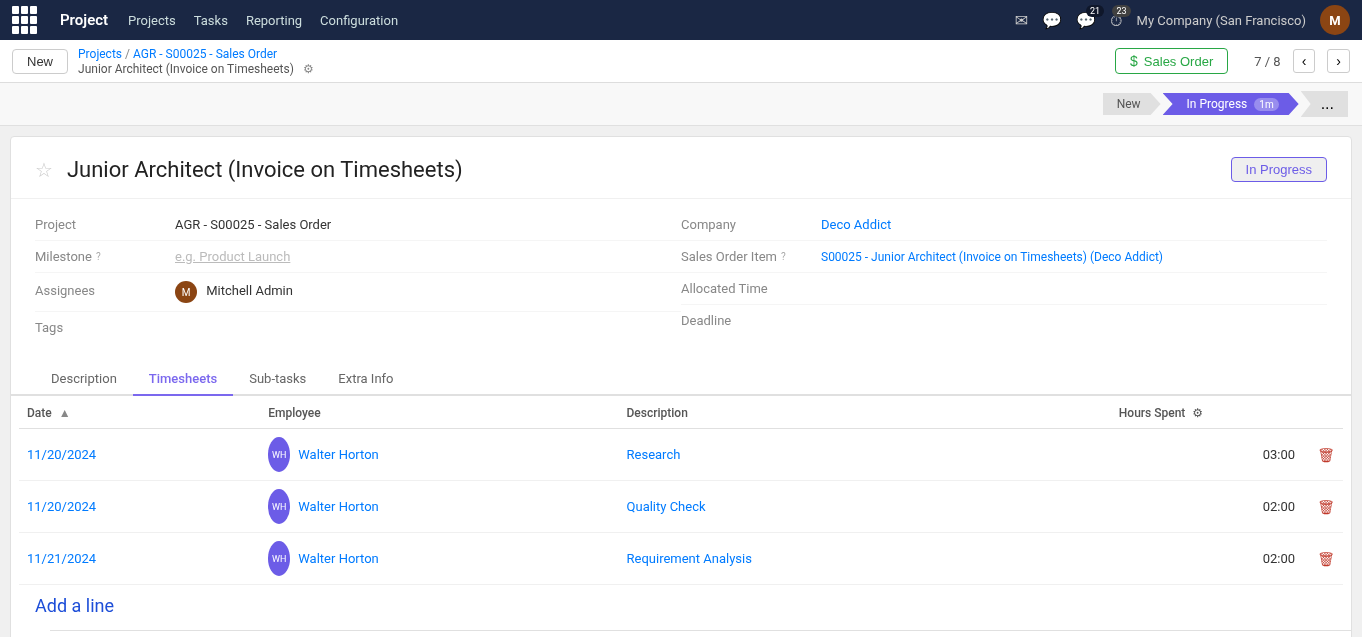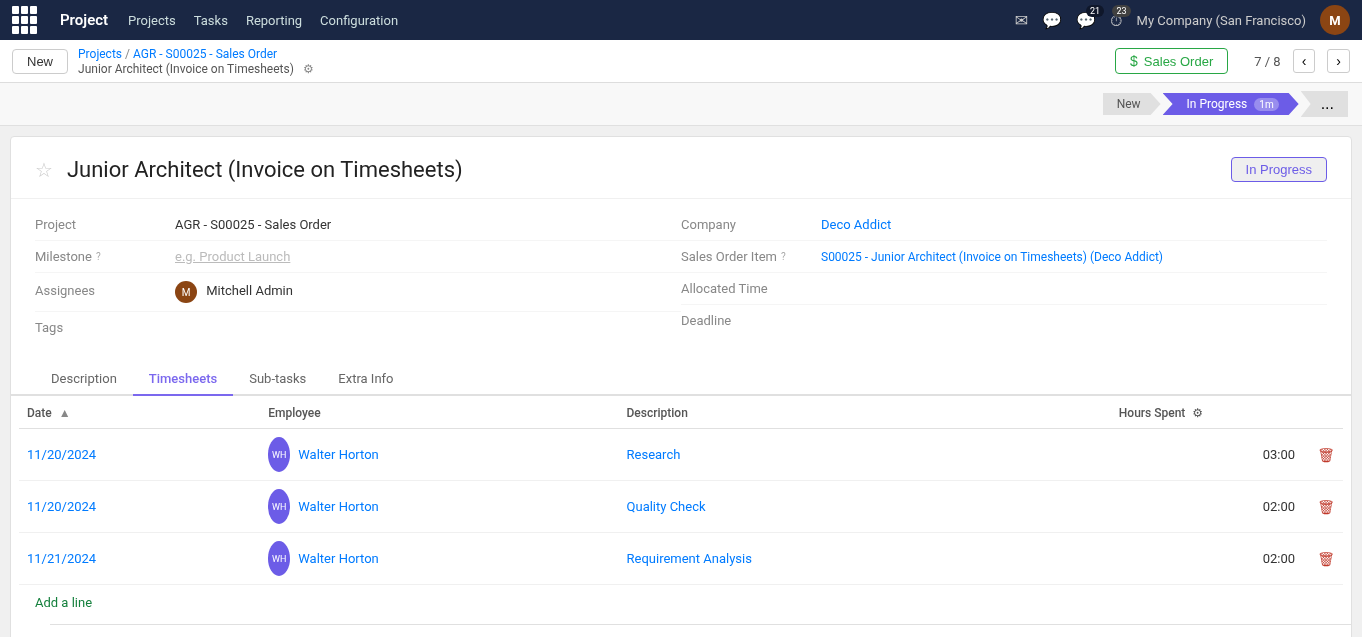--- a/index.html
+++ b/index.html
@@ -230,21 +230,21 @@
     .delete-btn { color: #c0392b; background: none; border: none; cursor: pointer; font-size: 14px; }
     .emp-cell { display: flex; align-items: center; gap: 8px; }
     .emp-avatar {
       width: 22px; height: 35px; border-radius: 50%;
       background: #6c5ce7;
       display: inline-flex; align-items: center; justify-content: center;
       color: #fff; font-size: 9px;
       flex-shrink: 0;
     }
     .add-line {
-      color: #15803d; cursor: pointer; font-size: 13px;
+      color: #1d4ed8; cursor: pointer; font-size: 18px;
       padding: 10px 24px;
       display: block;
     }
 
     
     .table-footer {
       padding: 10px 24px;
       display: flex;
       justify-content: flex-end;
       align-items: center;

